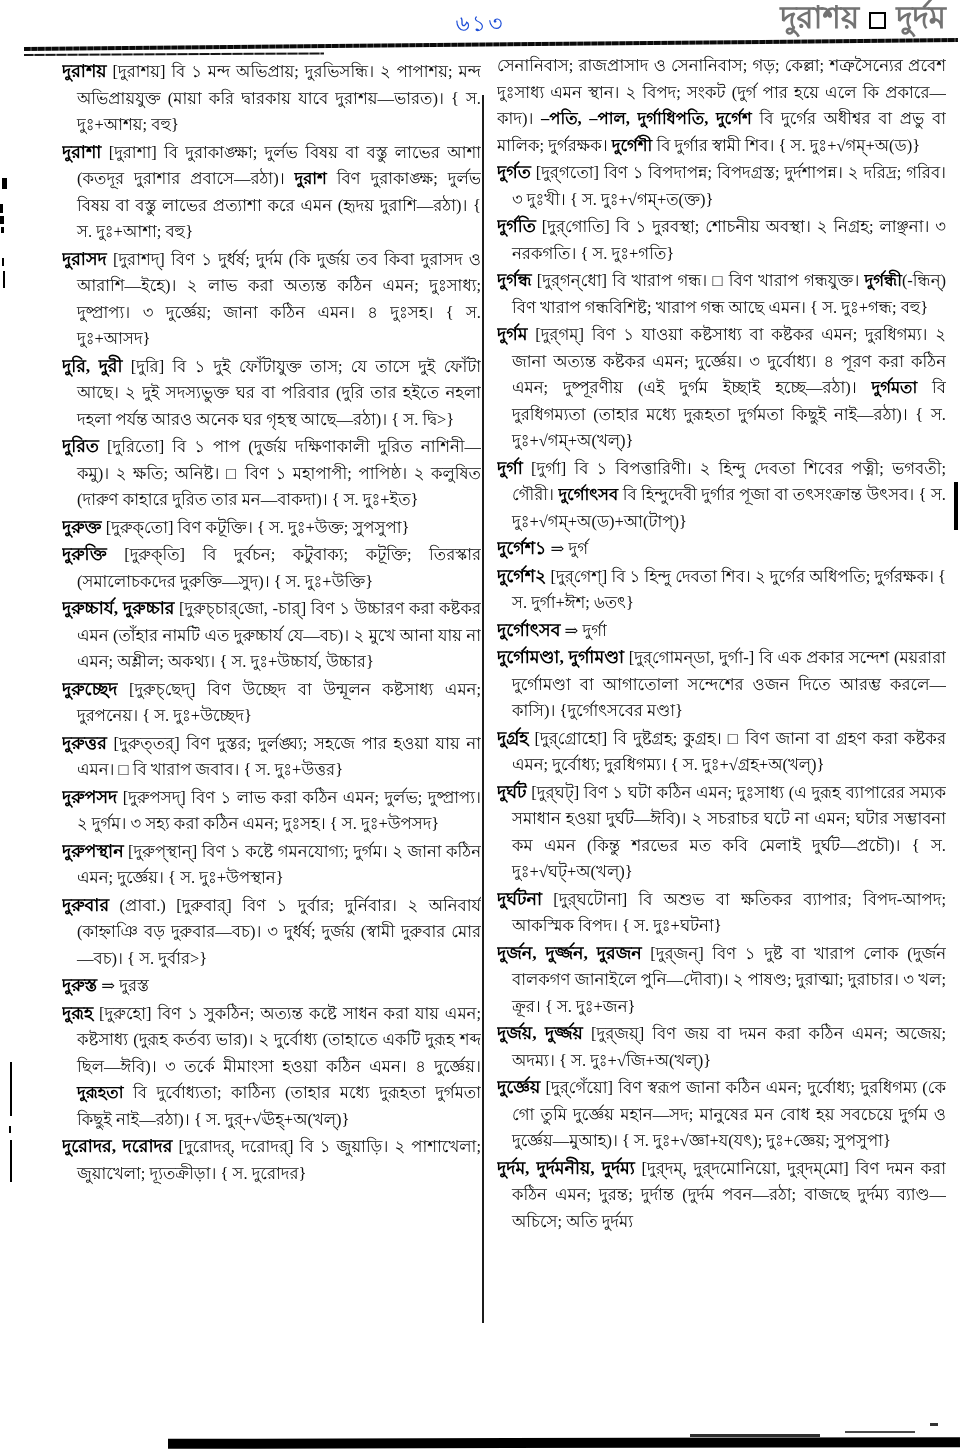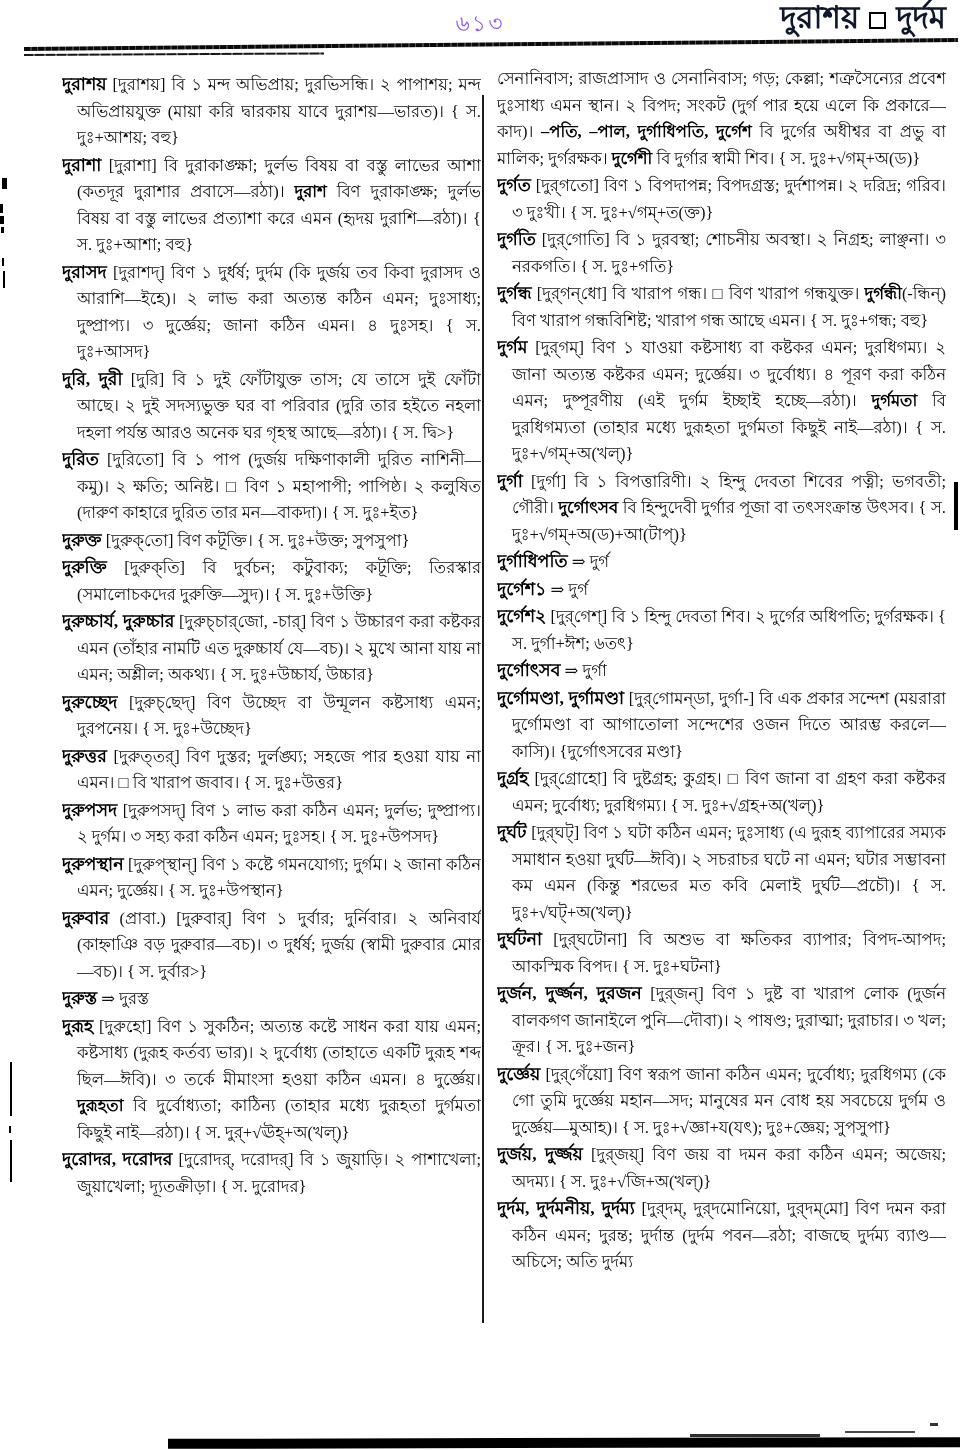--- a/index.html
+++ b/index.html
@@ -9,25 +9,25 @@
     font-family:"Liberation Serif","DejaVu Serif",serif;
     color:#101010;
     position:relative;
     overflow:hidden;
   }
   .page { position:absolute; inset:0; background:#fff; overflow:hidden; }
 
   
   .pageno {
     position:absolute; top:6px; left:0; width:100%;
-    text-align:center; font-size:22px; letter-spacing:2px; color:#8b5cf6;
+    text-align:center; font-size:22px; letter-spacing:2px; color:#1d4ed8;
   }
   .guide {
     position:absolute; top:0px; right:14px;
-    font-size:31px; font-weight:bold; color:#0f172a;
+    font-size:31px; font-weight:bold; color:#737373;
     white-space:nowrap; line-height:36px;
   }
   .gbox {
     display:inline-block; width:17px; height:17px;
     border:2.5px solid #000; margin:0 10px; vertical-align:-1px;
   }
   .ruleline {
     position:absolute; top:47px; left:24px; width:934px; height:4px;
     background:repeating-linear-gradient(90deg,#0a0a0a 0 6px,#3d3d3d 6px 8px,#0a0a0a 8px 13px,#555 13px 14px);
     transform:rotate(-0.55deg); transform-origin:left center;
@@ -37,21 +37,20 @@
     background:repeating-linear-gradient(90deg,#161616 0 9px,#666 9px 11px);
     transform:rotate(-0.3deg); transform-origin:left center;
   }
 
   
   .col {
     position:absolute;
     text-align:justify;
     font-size:16.5px; line-height:26.5px;
     overflow:hidden;
-    margin-top:13px;
   }
   .col-left  { left:62px;  top:58px; width:419px; height:1330px; }
   .col-right { left:497px; top:52px; width:449px; height:1290px; }
   .divider {
     position:absolute; left:482px; top:95px; width:2px; height:1228px;
     background:linear-gradient(#1c1c1c 0 74%, #1c1c1c 74%, #1c1c1c 100%);
   }
 
   .entry { text-indent:-15px; padding-left:15px; }
   .entry.cont { text-indent:0; padding-left:0;font-family:Liberation Serif, serif; }
@@ -137,42 +136,41 @@
   <p class="entry"><b class="headword">দুর্গত</b><span class="body"><span> [দুর্‌গতো] বিণ ১ বিপদাপন্ন; বিপদগ্রস্ত; দুর্দশাপন্ন। ২ দরিদ্র; গরিব। ৩ দুঃখী। { স. দুঃ+√গম্+ত(ক্ত)}</span></span></p>
 
   <p class="entry"><b class="headword">দুর্গতি</b><span class="body"><span> [দুর্‌গোতি] বি ১ দুরবস্থা; শোচনীয় অবস্থা। ২ নিগ্রহ; লাঞ্ছনা। ৩ নরকগতি। { স. দুঃ+গতি}</span></span></p>
 
   <p class="entry"><b class="headword">দুর্গন্ধ</b><span class="body"><span> [দুর্‌গন্‌ধো] বি খারাপ গন্ধ। □ বিণ খারাপ গন্ধযুক্ত। </span><b>দুর্গন্ধী</b><span>(-ন্ধিন্) বিণ খারাপ গন্ধবিশিষ্ট; খারাপ গন্ধ আছে এমন। { স. দুঃ+গন্ধ; বহু}</span></span></p>
 
   <p class="entry"><b class="headword">দুর্গম</b><span class="body"><span> [দুর্‌গম্] বিণ ১ যাওয়া কষ্টসাধ্য বা কষ্টকর এমন; দুরধিগম্য। ২ জানা অত্যন্ত কষ্টকর এমন; দুর্জ্ঞেয়। ৩ দুর্বোধ্য। ৪ পূরণ করা কঠিন এমন; দুষ্পূরণীয় (এই দুর্গম ইচ্ছাই হচ্ছে—রঠা)। </span><b>দুর্গমতা</b><span> বি দুরধিগম্যতা (তাহার মধ্যে দুরূহতা দুর্গমতা কিছুই নাই—রঠা)। { স. দুঃ+√গম্+অ(খল্)}</span></span></p>
 
   <p class="entry"><b class="headword">দুর্গা</b><span class="body"><span> [দুর্গা] বি ১ বিপত্তারিণী। ২ হিন্দু দেবতা শিবের পত্নী; ভগবতী; গৌরী। </span><b>দুর্গোৎসব</b><span> বি হিন্দুদেবী দুর্গার পূজা বা তৎসংক্রান্ত উৎসব। { স. দুঃ+√গম্+অ(ড)+আ(টাপ্)}</span></span></p>
 
-  <p class="entry"><b class="headword">দুর্গাধিপতি</b><span class="body"><span> ⇒ দুর্গ</span></span></p>
 
 
   <p class="entry"><b class="headword">দুর্গেশ১</b><span class="body"><span> ⇒ দুর্গ</span></span></p>
 
   <p class="entry"><b class="headword">দুর্গেশ২</b><span class="body"><span> [দুর্‌গেশ্] বি ১ হিন্দু দেবতা শিব। ২ দুর্গের অধিপতি; দুর্গরক্ষক। { স. দুর্গা+ঈশ; ৬তৎ}</span></span></p>
 
   <p class="entry"><b class="headword">দুর্গোৎসব</b><span class="body"><span> ⇒ দুর্গা</span></span></p>
 
   <p class="entry"><b class="headword">দুর্গোমণ্ডা, দুর্গামণ্ডা</b><span class="body"><span> [দুর্‌গোমন্‌ডা, দুর্গা-] বি এক প্রকার সন্দেশ (ময়রারা দুর্গোমণ্ডা বা আগাতোলা সন্দেশের ওজন দিতে আরম্ভ করলে—কাসি)। {দুর্গোৎসবের মণ্ডা}</span></span></p>
 
   <p class="entry"><b class="headword">দুর্গ্রহ</b><span class="body"><span> [দুর্‌গ্রোহো] বি দুষ্টগ্রহ; কুগ্রহ। □ বিণ জানা বা গ্রহণ করা কষ্টকর এমন; দুর্বোধ্য; দুরধিগম্য। { স. দুঃ+√গ্রহ+অ(খল্)}</span></span></p>
 
   <p class="entry"><b class="headword">দুর্ঘট</b><span class="body"><span> [দুর্‌ঘট্] বিণ ১ ঘটা কঠিন এমন; দুঃসাধ্য (এ দুরূহ ব্যাপারের সম্যক সমাধান হওয়া দুর্ঘট—ঈবি)। ২ সচরাচর ঘটে না এমন; ঘটার সম্ভাবনা কম এমন (কিন্তু শরভের মত কবি মেলাই দুর্ঘট—প্রচৌ)। { স. দুঃ+√ঘট্+অ(খল্)}</span></span></p>
 
   <p class="entry"><b class="headword">দুর্ঘটনা</b><span class="body"><span> [দুর্‌ঘটোনা] বি অশুভ বা ক্ষতিকর ব্যাপার; বিপদ-আপদ; আকস্মিক বিপদ। { স. দুঃ+ঘটনা}</span></span></p>
 
   <p class="entry"><b class="headword">দুর্জন, দুর্জ্জন, দুরজন</b><span class="body"><span> [দুর্‌জন্] বিণ ১ দুষ্ট বা খারাপ লোক (দুর্জন বালকগণ জানাইলে পুনি—দৌবা)। ২ পাষণ্ড; দুরাত্মা; দুরাচার। ৩ খল; ক্রূর। { স. দুঃ+জন}</span></span></p>
 
+  <p class="entry"><b class="headword">দুর্জয়, দুর্জ্জয়</b><span class="body"><span> [দুর্‌জয়্] বিণ জয় বা দমন করা কঠিন এমন; অজেয়; অদম্য। { স. দুঃ+√জি+অ(খল্)}</span></span></p>
+
   <p class="entry"><b class="headword">দুর্জ্ঞেয়</b><span class="body"><span> [দুর্‌গেঁয়ো] বিণ স্বরূপ জানা কঠিন এমন; দুর্বোধ্য; দুরধিগম্য (কে গো তুমি দুর্জ্ঞেয় মহান—সদ; মানুষের মন বোধ হয় সবচেয়ে দুর্গম ও দুর্জ্ঞেয়—মুআহ)। { স. দুঃ+√জ্ঞা+য(যৎ); দুঃ+জ্ঞেয়; সুপসুপা}</span></span></p>
-
-  <p class="entry"><b class="headword">দুর্জয়, দুর্জ্জয়</b><span class="body"><span> [দুর্‌জয়্] বিণ জয় বা দমন করা কঠিন এমন; অজেয়; অদম্য। { স. দুঃ+√জি+অ(খল্)}</span></span></p>
 
   <p class="entry"><b class="headword">দুর্দম, দুর্দমনীয়, দুর্দম্য</b><span class="body"><span> [দুর্‌দম্, দুর্‌দমোনিয়ো, দুর্‌দম্‌মো] বিণ দমন করা কঠিন এমন; দুরন্ত; দুর্দান্ত (দুর্দম পবন—রঠা; বাজছে দুর্দম্য ব্যাণ্ড—অচিসে; অতি দুর্দম্য</span></span></p>
 </div>
 
   <div class="art a1"></div>
   <div class="art a2"></div>
   <div class="art a3"></div>
   <div class="art a4"></div>
   <div class="art a5"></div>
   <div class="art a6"></div>

